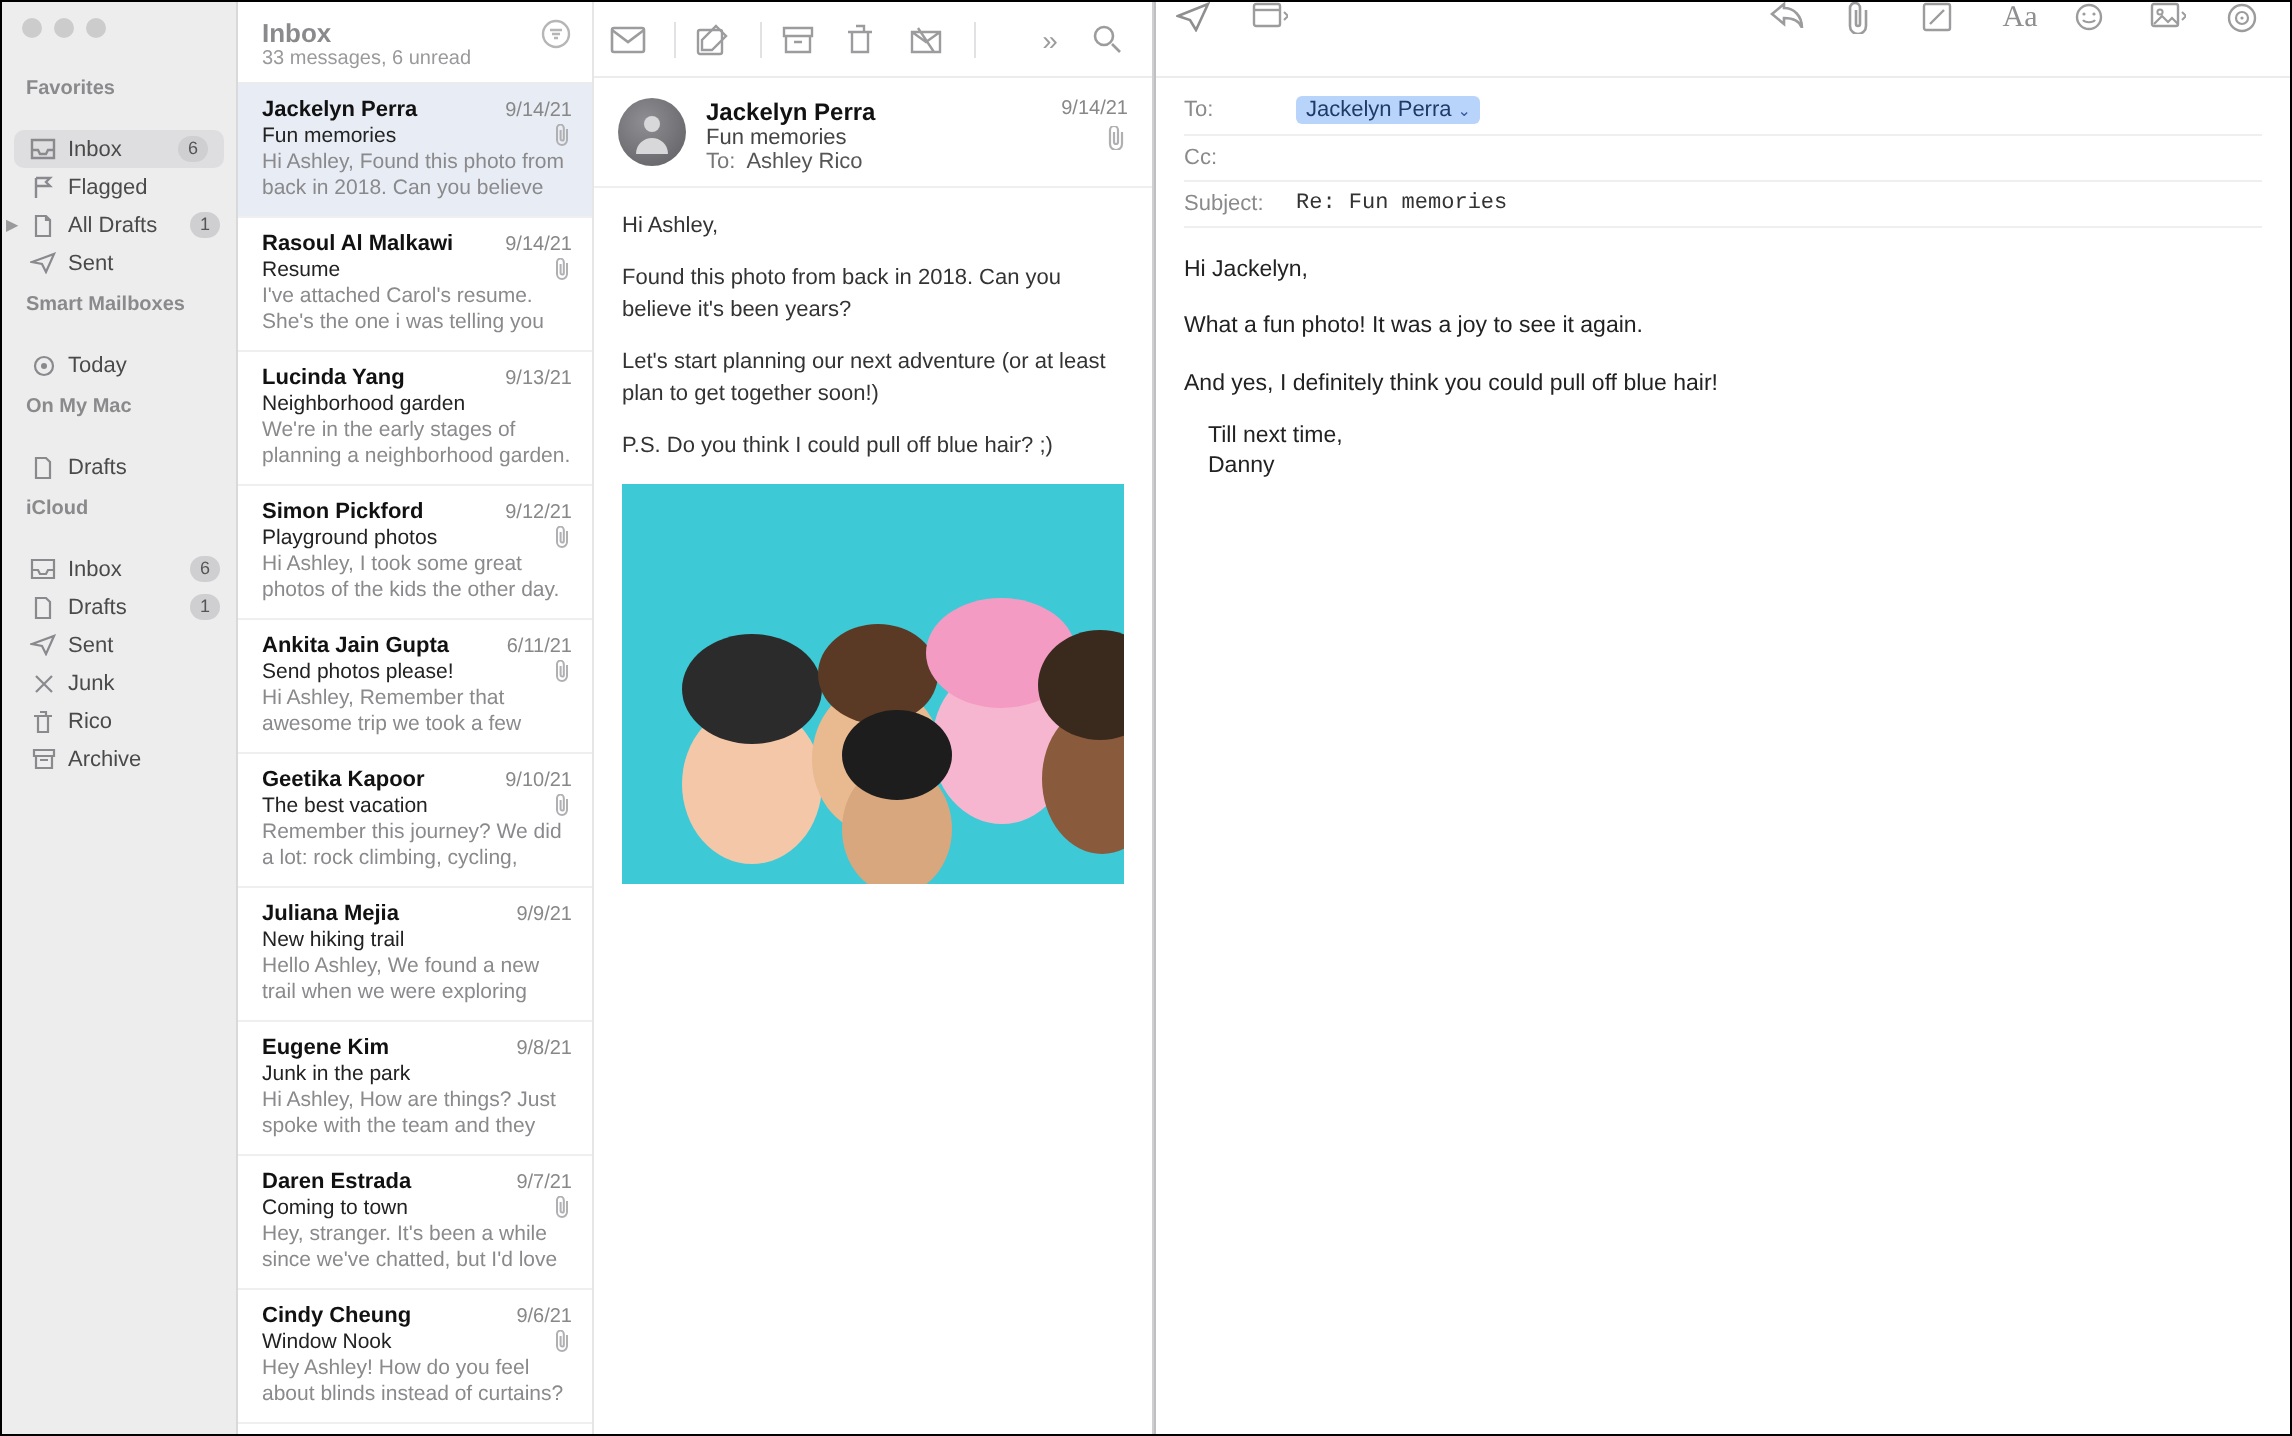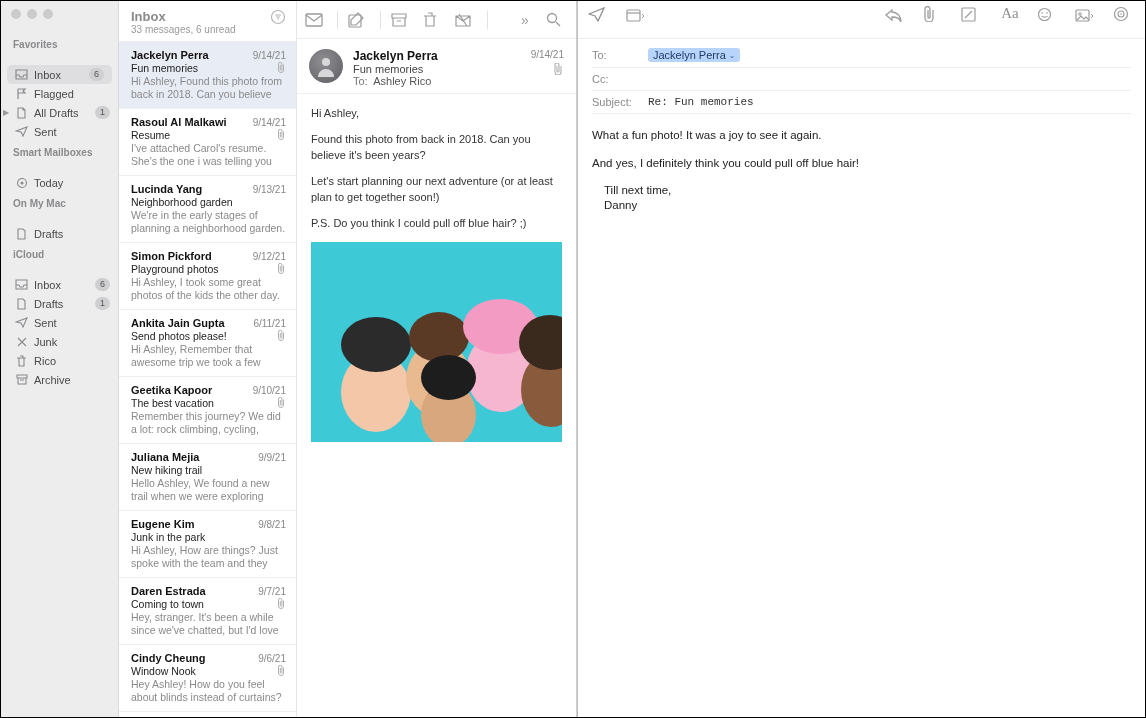--- a/index.html
+++ b/index.html
@@ -169,22 +169,22 @@
   .reader-image .blob { position:absolute; border-radius:50%; }
   
   .compose {
     flex:1;
     display:flex; flex-direction:column;
     border-left: 1px solid #bfbfc2;
   }
   .compose-toolbar {
     height:38px;
     border-bottom:1px solid #ececec;
-    display:flex; align-items:flex-end;
-    padding: 16px 10px;
+    display:flex; align-items:flex-start;
+    padding: 0 10px;
     color:#9a9a9c;
     gap:16px;
   }
   .compose-toolbar .tbtn { width:22px; text-align:center; font-size:15px; color:#9c9c9e;}
   .compose-toolbar .spacer { flex:1; }
   .compose-fields {
     padding: 4px 14px 0 14px;
     font-size:11px;
     color:#777;
   }
@@ -652,20 +652,21 @@
       <div class="cf-row">
         <span class="lbl">Cc:</span>
       </div>
       <div class="cf-row">
         <span class="lbl">Subject:</span>
         <span style="color:#333;font-family:Liberation Mono, monospace;">Re: Fun memories</span>
       </div>
     </div>
 
     <div class="compose-body">
+      <p>Hi Jackelyn,</p>
       <p>What a fun photo! It was a joy to see it again.</p>
       <p>And yes, I definitely think you could pull off blue hair!</p>
       <p class="sig-line">Till next time,</p>
       <p class="sig-line">Danny</p>
     </div>
   </section>
 
 </div>
 
 </body></html>

